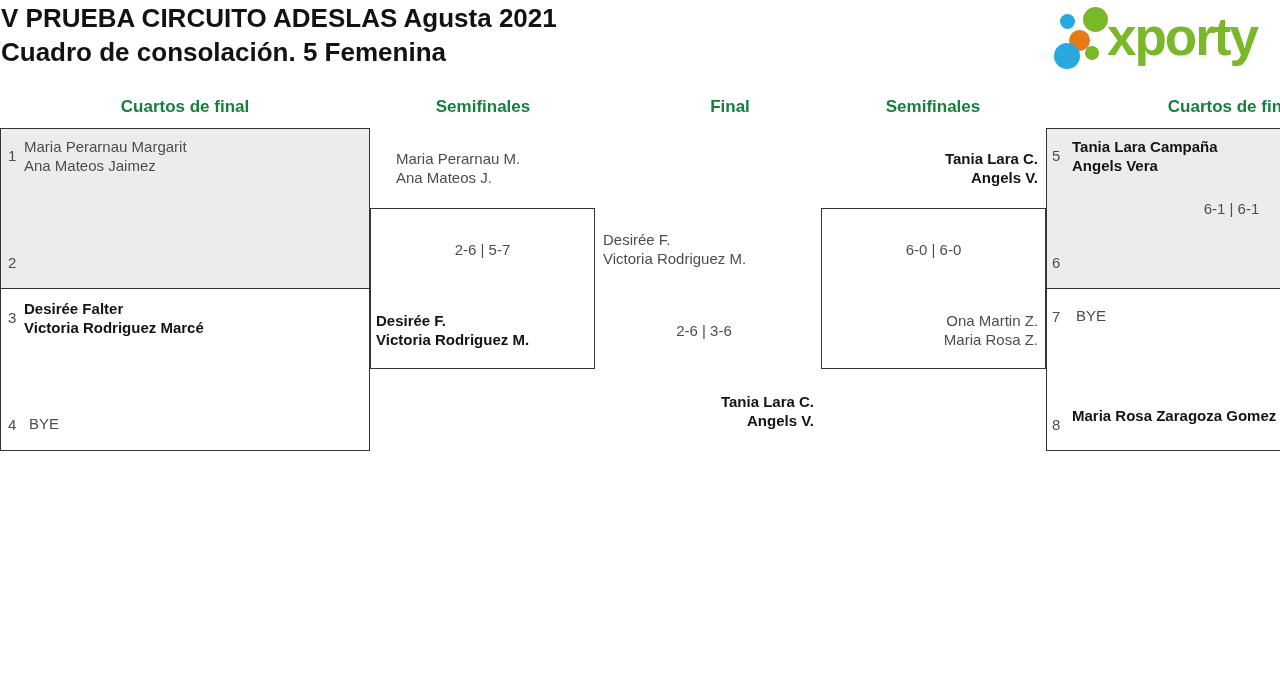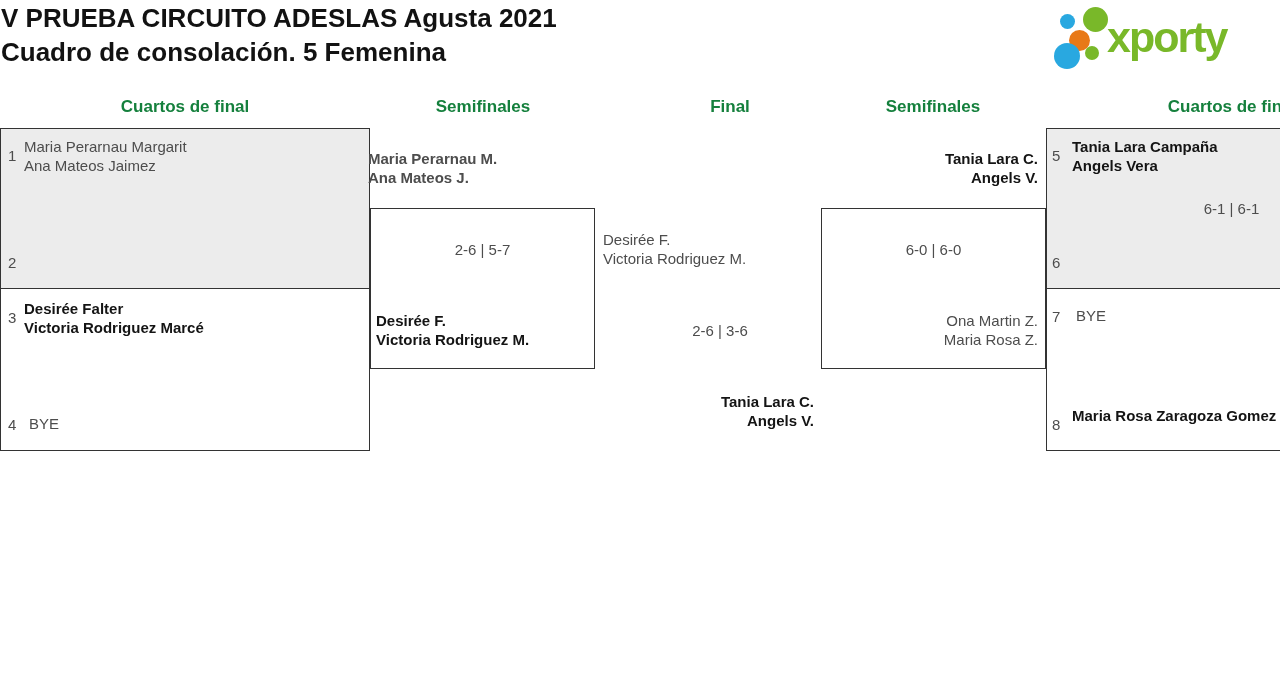--- a/index.html
+++ b/index.html
@@ -17,21 +17,21 @@
   .team .line{display:block; font-size:15px; line-height:19px; color:#4d4d4d; white-space:nowrap;}
   .team.bold .line{font-weight:700; color:#141414;}
   .team.right{text-align:right;}
   .seed{position:absolute; font-size:15px; line-height:17px; color:#4d4d4d;}
   .score{position:absolute; font-size:15px; line-height:18px; color:#4d4d4d; text-align:center; white-space:nowrap;}
   
   .logo-dot{position:absolute; border-radius:50%;}
   .dot-blue{background:#29a8e0;}
   .dot-green{background:#79b829;}
   .dot-orange{background:#e87917;}
-  .logo-word{position:absolute; left:1107px; top:9px; font-size:43px; line-height:56px;
+  .logo-word{position:absolute; left:1107px; top:9px; font-size:53px; line-height:56px;
     font-weight:700; letter-spacing:-2px; color:#79b829; white-space:nowrap;}
 </style>
 </head>
 <body>
 
 <div class="stage">
 
   <div class="abs title-line" style="left:1px; top:2px;">V PRUEBA CIRCUITO ADESLAS Agusta 2021</div>
   <div class="abs title-line" style="left:1px; top:36px;">Cuadro de consolación. 5 Femenina</div>
 
@@ -67,35 +67,35 @@
   <div class="seed" style="left:8px; top:309px;">3</div>
   <div class="team bold" style="left:24px; top:299px;">
     <span class="line">Desirée Falter</span>
     <span class="line">Victoria Rodriguez Marcé</span>
   </div>
   <div class="seed" style="left:8px; top:416px;">4</div>
   <div class="team" style="left:29px; top:414px;">
     <span class="line">BYE</span>
   </div>
 
-  <div class="team" style="left:368px; top:149px;font-weight:bold;">
+  <div class="team" style="left:396px; top:149px;">
     <span class="line">Maria Perarnau M.</span>
     <span class="line">Ana Mateos J.</span>
   </div>
   <div class="score" style="left:371px; top:241px; width:223px;">2-6 | 5-7</div>
   <div class="team bold" style="left:376px; top:311px;">
     <span class="line">Desirée F.</span>
     <span class="line">Victoria Rodriguez M.</span>
   </div>
 
   <div class="team" style="left:603px; top:230px;">
     <span class="line">Desirée F.</span>
     <span class="line">Victoria Rodriguez M.</span>
   </div>
-  <div class="score" style="left:608px; top:322px; width:224px;">2-6 | 3-6</div>
+  <div class="score" style="left:592px; top:322px; width:224px;">2-6 | 3-6</div>
   <div class="team bold right" style="left:595px; top:392px; width:219px;">
     <span class="line">Tania Lara C.</span>
     <span class="line">Angels V.</span>
   </div>
 
   <div class="team bold right" style="left:820px; top:149px; width:218px;">
     <span class="line">Tania Lara C.</span>
     <span class="line">Angels V.</span>
   </div>
   <div class="score" style="left:822px; top:241px; width:223px;">6-0 | 6-0</div>

